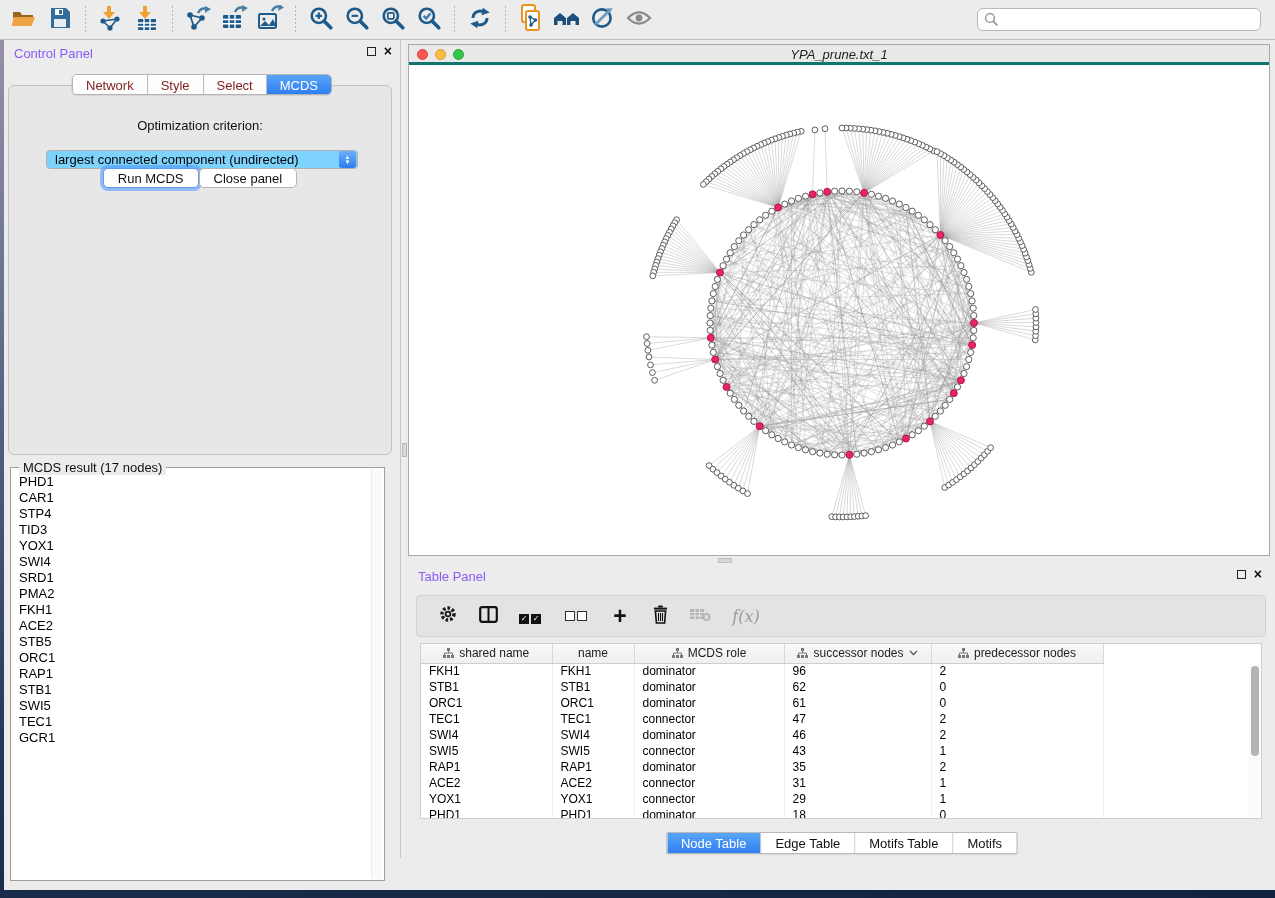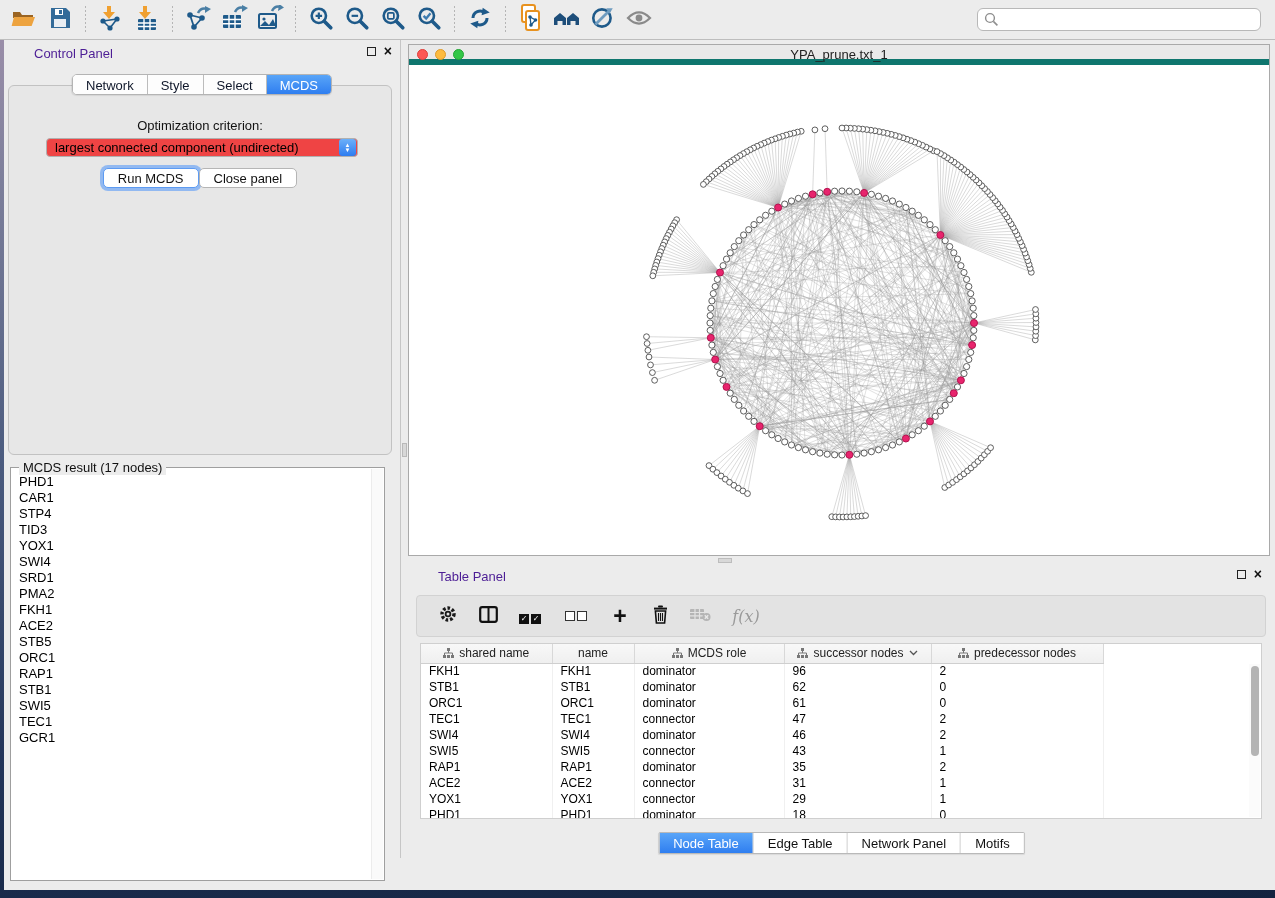--- a/index.html
+++ b/index.html
@@ -19,37 +19,37 @@
   .searchbox input { width:284px; height:23px; border:1px solid #b8b8b8; border-radius:6px;
     background:#fff; padding:0 6px 0 26px; font-size:12px; outline:none; }
   .searchbox .mag { position:absolute; left:7px; top:4px; }
 
   
   .main { position:absolute; left:4px; top:40px; right:0; bottom:8px; background:#ececec; }
 
   
   .cpanel { position:absolute; left:0; top:0; width:396px; bottom:32px; }
   .panel-head { position:absolute; left:0; top:0; right:0; height:26px; }
-  .panel-title { position:absolute; left:10px; top:6px; font-size:13px; color:#4c1d95;margin-left:20px; }
+  .panel-title { position:absolute; left:10px; top:6px; font-size:13px; color:#8b5cf6; }
   .win-btns { position:absolute; right:8px; top:6px; display:flex; gap:8px; align-items:center; }
   .float-ic { width:9px; height:9px; border:1.5px solid #222; display:inline-block; }
   .close-ic { font-size:14px; font-weight:bold; color:#111; line-height:10px; }
 
   .tabbar { position:absolute; top:34px; left:50%; transform:translateX(-50%);
     display:flex; z-index:5; border:1px solid #b4b4b4; border-radius:5px;
     background:#fff; overflow:hidden; height:21px; box-shadow:0 1px 1px rgba(0,0,0,.08); }
-  .tab { padding:2px 13px; font-size:13px; color:#0f172a; border-right:1px solid #bcbcbc;
+  .tab { padding:2px 13px; font-size:13px; color:#7f1d1d; border-right:1px solid #bcbcbc;
     background:#fdfdfd; line-height:17px; }
   .tab:last-child { border-right:none; }
   .tab.active { background:linear-gradient(#59a5f8,#2f7ef0); color:#fff; }
 
   .cp-inner { position:absolute; left:4px; right:8px; top:45px; height:370px;
     background:#e7e7e7; border:1px solid #c2c2c2; border-radius:6px; }
   .opt-label { position:absolute; top:32px; width:100%; text-align:center; font-size:13px; color:#111; }
-  .select { position:absolute; left:37px; top:52px; width:312px; height:19px; background:#ef4444;
+  .select { position:absolute; left:37px; top:64px; width:312px; height:19px; background:#7dd3fc;
     border:1px solid #b0b0b0; border-radius:4px; font-size:13px; display:flex; align-items:center; }
   .select .val { flex:1; padding-left:8px; white-space:nowrap; overflow:hidden; }
   .stepper { width:17px; height:17px; margin-right:1px; border-radius:3px;
     background:linear-gradient(#6cb0f9,#2d7cf0); display:flex; flex-direction:column;
     align-items:center; justify-content:center; color:#fff; font-size:6px; line-height:5px; }
   .btnrow { position:absolute; top:82px; width:100%; display:flex; justify-content:center; }
   .aqua-btn { height:20px; padding:0 14px; font-size:13px; background:#fff;
     border:1px solid #b5b5b5; border-radius:5px; color:#111; }
   .aqua-btn.focused { box-shadow:0 0 0 3px rgba(77,148,250,.55); border-color:#5d9bf2; }
 
@@ -66,21 +66,21 @@
   .vsplit { position:absolute; left:396px; top:0; width:8px; bottom:32px;
     border-left:1px solid #c6c6c6; }
   .vsplit .grip { position:absolute; top:403px; left:1px; width:5px; height:14px;
     background:#d8d8d8; border:1px solid #b9b9b9; }
 
   
   .rarea { position:absolute; left:404px; right:0; top:0; bottom:32px; }
 
   .netwin { position:absolute; left:0; top:4px; right:5px; height:512px;
     border:1px solid #a9a9a9; background:#fff; }
-  .net-titlebar { height:20px; background:#e9e9e9; border-bottom:6px solid #0f766e; position:relative; }
+  .net-titlebar { height:20px; background:#e9e9e9; border-bottom:3px solid #0f766e; position:relative;font-style:italic; }
   .lights { position:absolute; left:8px; top:4px; display:flex; gap:7px; }
   .light { width:11px; height:11px; border-radius:50%; }
   .light.red { background:#fc5753; border:1px solid #df3e3a; }
   .light.yel { background:#fdbc40; border:1px solid #de9b2d; }
   .light.grn { background:#33c748; border:1px solid #23a636; }
   .net-title { text-align:center; font-size:13px; line-height:19px; color:#222; }
   .net-canvas { position:relative; width:100%; height:490px; background:#fff; overflow:hidden; }
 
   .hsplit { position:absolute; left:0; right:5px; top:516px; height:9px; }
   .hsplit .grip { position:absolute; left:310px; top:2px; width:14px; height:5px;
@@ -826,18 +826,18 @@
           </tbody>
       </table>
       <div class="tscroll">
           <div class="tthumb"></div>
         </div>
     </div>
 
     <div class="bottom-tabs">
       <span class="btab active">Node Table</span>
       <span class="btab">Edge Table</span>
-      <span class="btab">Network Panel</span>
+      <span class="btab">Motifs Table</span>
       <span class="btab">Motifs</span>
     </div>
   </div>
 
 </div>
 
 </body></html>

